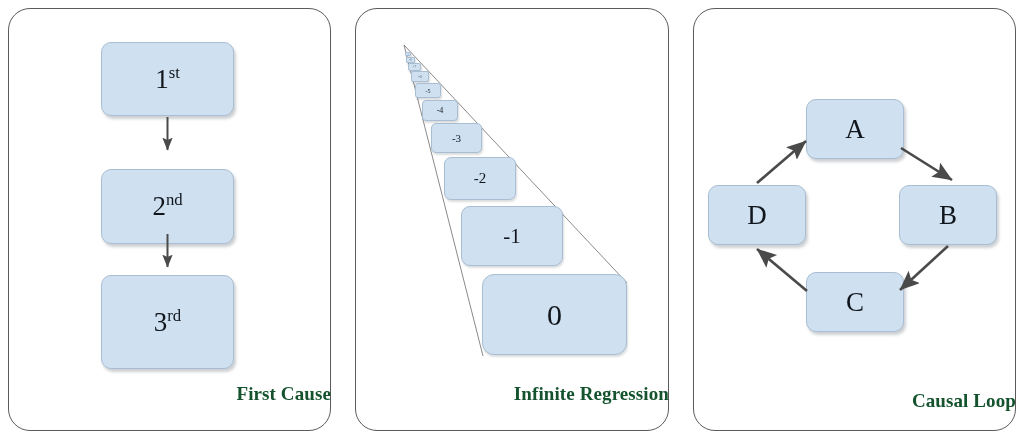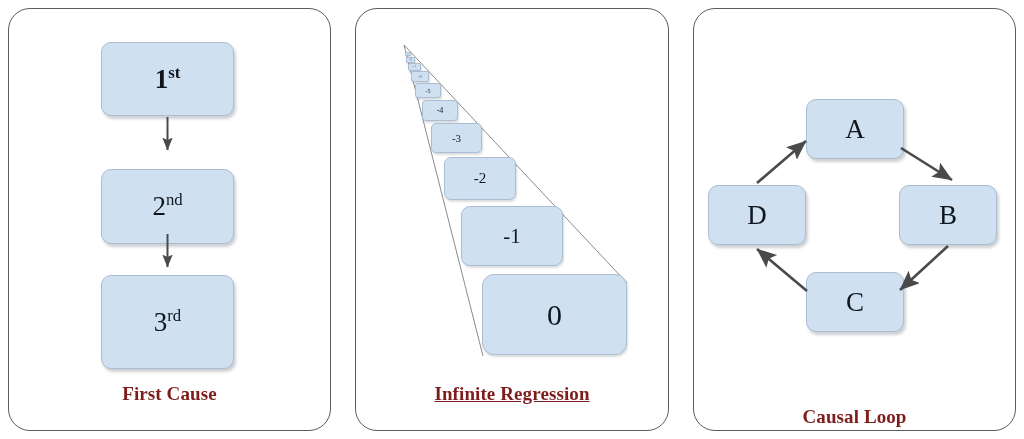--- a/index.html
+++ b/index.html
@@ -28,29 +28,29 @@
     background: #ffffff;
   }
   #panel-first-cause { left: 8px;   top: 8px; width: 323px; height: 423px; }
   #panel-infinite    { left: 355px; top: 8px; width: 314px; height: 423px; }
   #panel-causal      { left: 693px; top: 8px; width: 323px; height: 423px; }
 
   .panel-caption {
     position: absolute;
     left: 0;
     width: 100%;
-    text-align: center;
+    text-align: right;
     font-weight: bold;
     font-size: 19px;
-    color: #7f1d1d;
+    color: #14532d;
     letter-spacing: 0.1px;
   }
   #caption-first-cause { top: 383px; }
-  #caption-infinite    { top: 383px; text-decoration: underline; }
-  #caption-causal      { top: 406px; font-family: Liberation Serif, serif; }
+  #caption-infinite    { top: 383px; }
+  #caption-causal      { top: 390px; font-family: Liberation Serif, serif; }
 
   
   .node {
     position: absolute;
     box-sizing: border-box;
     background: #cfe0f1;
     border: 1px solid #a9bed2;
     border-radius: 10px;
     box-shadow: 2px 3px 3px rgba(90,100,110,0.30);
     display: flex;
@@ -60,21 +60,21 @@
     line-height: 1;
   }
   .node .lbl { display: inline-block; }
   .node sup {
     font-size: 0.62em;
     vertical-align: super;
     line-height: 0;
   }
 
   
-  #node-1st { left: 101px; top: 42px;  width: 133px; height: 74px; font-size: 27px; font-weight: bold; }
+  #node-1st { left: 101px; top: 42px;  width: 133px; height: 74px; font-size: 27px; }
   #node-2nd { left: 101px; top: 169px; width: 133px; height: 75px; font-size: 27px; }
   #node-3rd { left: 101px; top: 275px; width: 133px; height: 94px; font-size: 27px; }
 
   
   #node-a { left: 806px; top: 99px;  width: 98px; height: 60px; font-size: 27px; }
   #node-b { left: 899px; top: 185px; width: 98px; height: 60px; font-size: 27px; }
   #node-c { left: 806px; top: 272px; width: 98px; height: 60px; font-size: 27px; }
   #node-d { left: 708px; top: 185px; width: 98px; height: 60px; font-size: 27px; }
 
   

